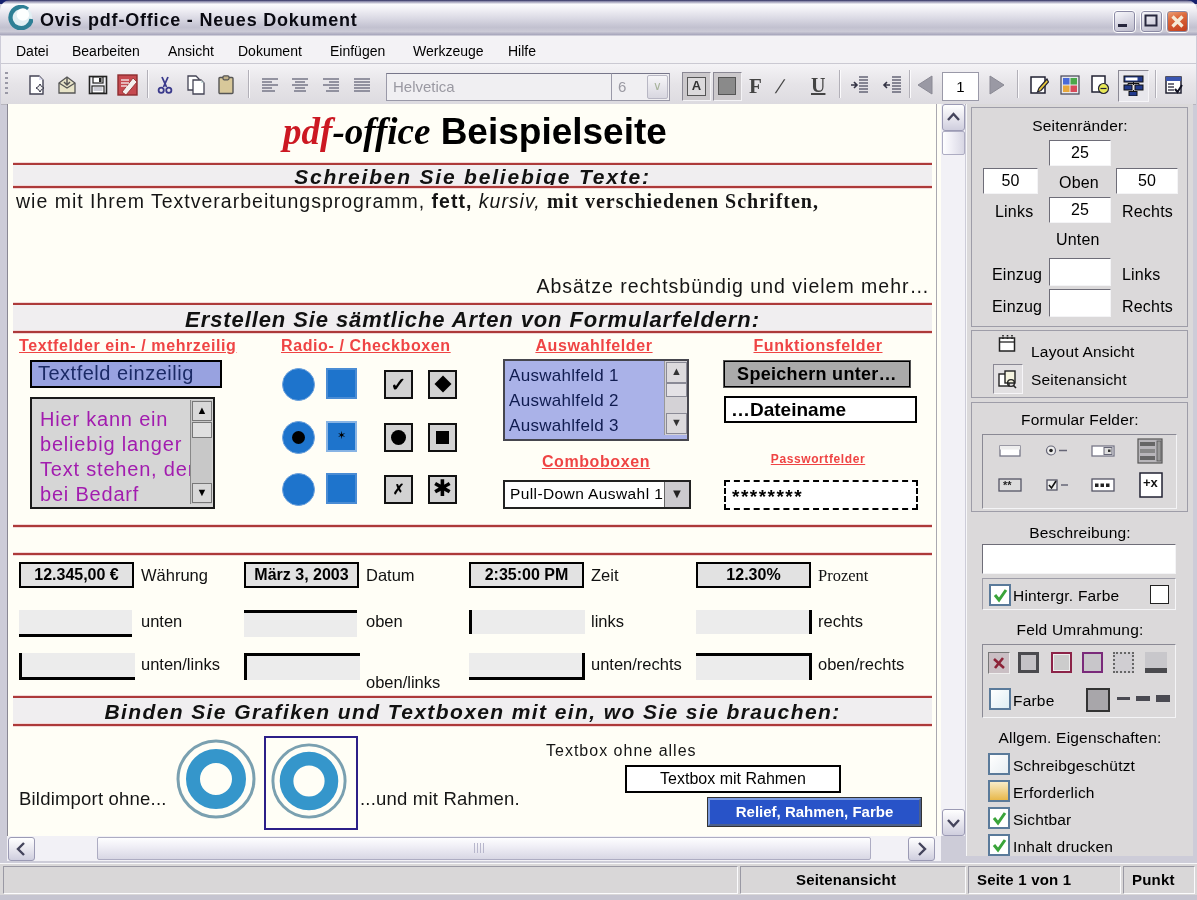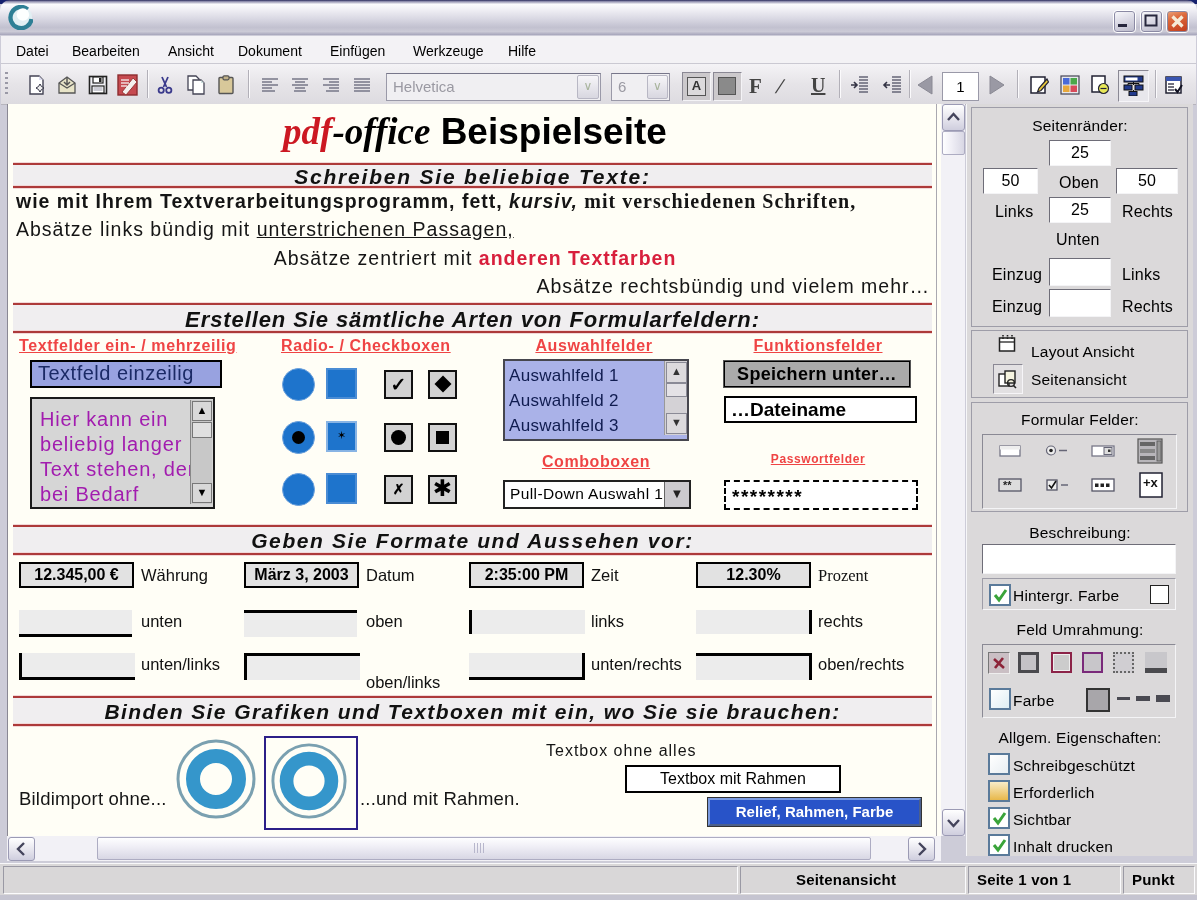--- a/index.html
+++ b/index.html
@@ -71,20 +71,21 @@
 </style></head>
 <body>
 <div id="frame"></div>
 
 <div id="titlebar">
  <svg class="ico" viewBox="0 0 26 26">
   <circle cx="13" cy="13" r="12" fill="#e2eff3"></circle>
   <path d="M20.5 4.5 A11 11 0 1 0 24.5 14.5" fill="none" stroke="#2e7f95" stroke-width="4.5"></path>
   <circle cx="15.5" cy="10" r="6.5" fill="#fdffff"></circle>
  </svg>
+ <div id="titletxt">Ovis pdf-Office - Neues Dokument</div>
  <div class="winbtn" id="btnmin" style="left:1113px;">
   <svg width="21" height="21">
         <rect x="4" y="13" width="9" height="3" fill="#27273d"></rect>
       </svg>
     </div>
  <div class="winbtn" id="btnmax" style="left:1140px;">
   <svg width="21" height="21">
         <rect x="4.5" y="4.5" width="11" height="10" fill="none" stroke="#27273d" stroke-width="2"></rect>
       </svg>
     </div>
@@ -159,21 +160,21 @@
  <svg class="ticon" style="left:289px;" viewBox="0 0 20 20">
       <path d="M2 4h16M5 7h10M2 10h16M5 13h10M4 16h12" stroke="#778" stroke-width="1.6"></path>
     </svg>
  <svg class="ticon" style="left:320px;" viewBox="0 0 20 20">
       <path d="M2 4h16M8 7h10M2 10h16M8 13h10M5 16h13" stroke="#778" stroke-width="1.6"></path>
     </svg>
  <svg class="ticon" style="left:351px;" viewBox="0 0 20 20">
       <path d="M2 4h16M2 7h16M2 10h16M2 13h16M2 16h16" stroke="#778" stroke-width="1.6"></path>
     </svg>
 
- <div style="position:absolute;left:385px;top:9px;width:213px;height:26px;background:#f0eff2;border:1px solid #9a99a8;border-top-color:#77768a;">
+ <div style="position:absolute;left:385px;top:9px;width:213px;height:26px;background:#f0eff2;border:1px solid #9a99a8;border-top-color:#77768a;padding-left:42px;">
    <span style="position:absolute;left:6px;top:4px;font-size:15px;color:#9a99a2;">Helvetica</span>
    <div style="position:absolute;right:1px;top:1px;width:20px;height:22px;background:linear-gradient(#f6f5f8,#d8d7e0);border:1px solid #b8b7c4;border-radius:2px;color:#a8b49c;font-size:12px;text-align:center;line-height:21px;">∨</div>
  </div>
 
  <div style="position:absolute;left:610px;top:9px;width:57px;height:26px;background:#f0eff2;border:1px solid #9a99a8;border-top-color:#77768a;">
    <span style="position:absolute;left:6px;top:4px;font-size:15px;color:#9a99a2;">6</span>
    <div style="position:absolute;right:1px;top:1px;width:19px;height:22px;background:linear-gradient(#f6f5f8,#d8d7e0);border:1px solid #b8b7c4;border-radius:2px;color:#a8b49c;font-size:12px;text-align:center;line-height:21px;">∨</div>
  </div>
 
  <div style="position:absolute;left:681px;top:8px;width:27px;height:27px;background:#ccc9cc;border:1px solid;border-color:#8a8894 #f4f3f6 #f4f3f6 #8a8894;">
@@ -250,23 +251,21 @@
     <div id="page">
 
  <div style="position:absolute;left:0;top:6px;width:934px;text-align:center;font-size:37px;white-space:nowrap;">
    <span style="font-family:'Liberation Serif',serif;font-style:italic;font-weight:bold;"><span style="color:#cc1822;">pdf</span>-office</span><span style="font-weight:bold;"> Beispielseite</span>
  </div>
  <div class="redline" style="top:59px;"></div>
  <div class="band" style="top:61px;height:21px;">
         <div class="bhead" style="top:0px;letter-spacing:1.8px;">Schreiben Sie beliebige Texte:</div>
       </div>
  <div class="redline" style="top:82px;"></div>
- <div class="doctx" style="left:8px;top:86px;font-weight:bold;">wie mit Ihrem Textverarbeitungsprogramm, <b>fett,</b> <i>kursiv,</i> <b style="font-family:'Liberation Serif',serif;font-size:20px;">mit verschiedenen Schriften,</b></div>
- <div class="doctx" style="left:8px;top:114px;">Absätze links bündig mit <u>unterstrichenen Passagen,</u></div>
- <div class="doctx" style="left:0;width:934px;text-align:center;top:143px;">Absätze zentriert mit <b style="color:#d81f3c;">anderen Textfarben</b></div>
+ <div class="doctx" style="left:8px;top:86px;">wie mit Ihrem Textverarbeitungsprogramm, <b>fett,</b> <i>kursiv,</i> <b style="font-family:'Liberation Serif',serif;font-size:20px;">mit verschiedenen Schriften,</b></div>
  <div class="doctx" style="left:0;width:922px;text-align:right;top:171px;">Absätze rechtsbündig und vielem mehr…</div>
  <div class="redline" style="top:199px;"></div>
  <div class="band" style="top:201px;height:26px;">
         <div class="bhead" style="top:2px;font-size:22px;letter-spacing:0.9px;">Erstellen Sie sämtliche Arten von Formularfeldern:</div>
       </div>
  <div class="redline" style="top:227px;"></div>
 
  <div class="flab" style="left:11px;top:233px;">Textfelder ein- / mehrzeilig</div>
  <div class="flab" style="left:273px;top:233px;">Radio- / Checkboxen</div>
  <div class="flab" style="left:516px;top:233px;width:140px;text-align:center;">Auswahlfelder</div>
@@ -319,23 +318,20 @@
    <div style="position:absolute;left:5px;top:3px;font-size:15.5px;letter-spacing:0.4px;color:#000;">Pull-Down Auswahl 1</div>
    <div style="position:absolute;right:0;top:0;width:24px;height:25px;background:#cccace;border-left:1px solid #666;text-align:center;font-size:13px;line-height:24px;color:#222;">▼</div>
  </div>
 
  <div style="position:absolute;left:716px;top:257px;width:184px;height:24px;background:#aaa;border:1px solid #000;outline:1px solid #555;text-align:center;font-weight:bold;font-size:18px;letter-spacing:0.3px;line-height:24px;color:#000;">Speichern unter…</div>
  <div style="position:absolute;left:716px;top:292px;width:184px;height:23px;background:#fff;border:2px solid #000;font-weight:bold;font-size:19px;line-height:23px;padding-left:5px;">…Dateiname</div>
  <div class="flab" style="left:716px;top:348px;width:188px;text-align:center;font-size:12px;">Passwortfelder</div>
  <div style="position:absolute;left:716px;top:376px;width:184px;height:26px;background:#fff;border:2px dashed #000;font-weight:bold;font-size:19px;line-height:30px;padding-left:6px;letter-spacing:1.5px;">********</div>
 
  <div class="redline" style="top:421px;"></div>
- <div class="band" style="top:423px;height:26px;">
-        <div class="bhead" style="top:2px;font-size:21px;letter-spacing:1.6px;">Geben Sie Formate und Aussehen vor:</div>
-      </div>
  <div class="redline" style="top:449px;"></div>
  <div class="fmt1" style="left:11px;top:458px;">12.345,00 €</div>
       <div class="fmtl" style="left:133px;top:462px;">Währung</div>
  <div class="fmt1" style="left:236px;top:458px;">März 3, 2003</div>
       <div class="fmtl" style="left:358px;top:462px;">Datum</div>
  <div class="fmt1" style="left:461px;top:458px;">2:35:00 PM</div>
       <div class="fmtl" style="left:583px;top:462px;">Zeit</div>
  <div class="fmt1" style="left:688px;top:458px;">12.30%</div>
       <div class="fmtl" style="left:810px;top:462px;font-family:Liberation Serif, serif;">Prozent</div>
  <div class="fmt2" style="left:11px;top:506px;border-bottom:3px solid #000;"></div>

